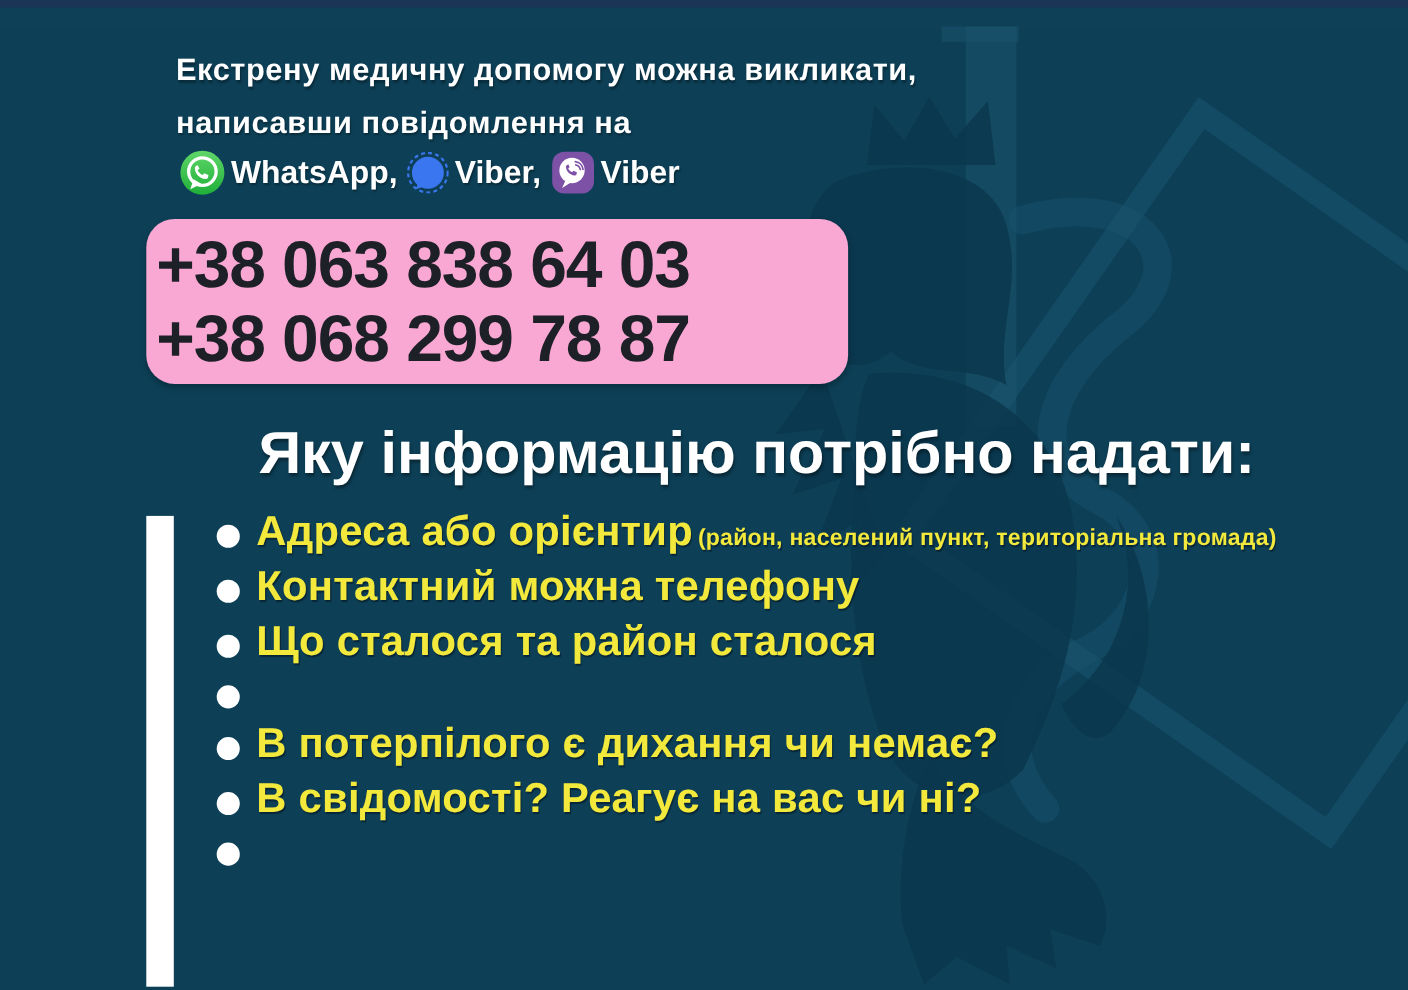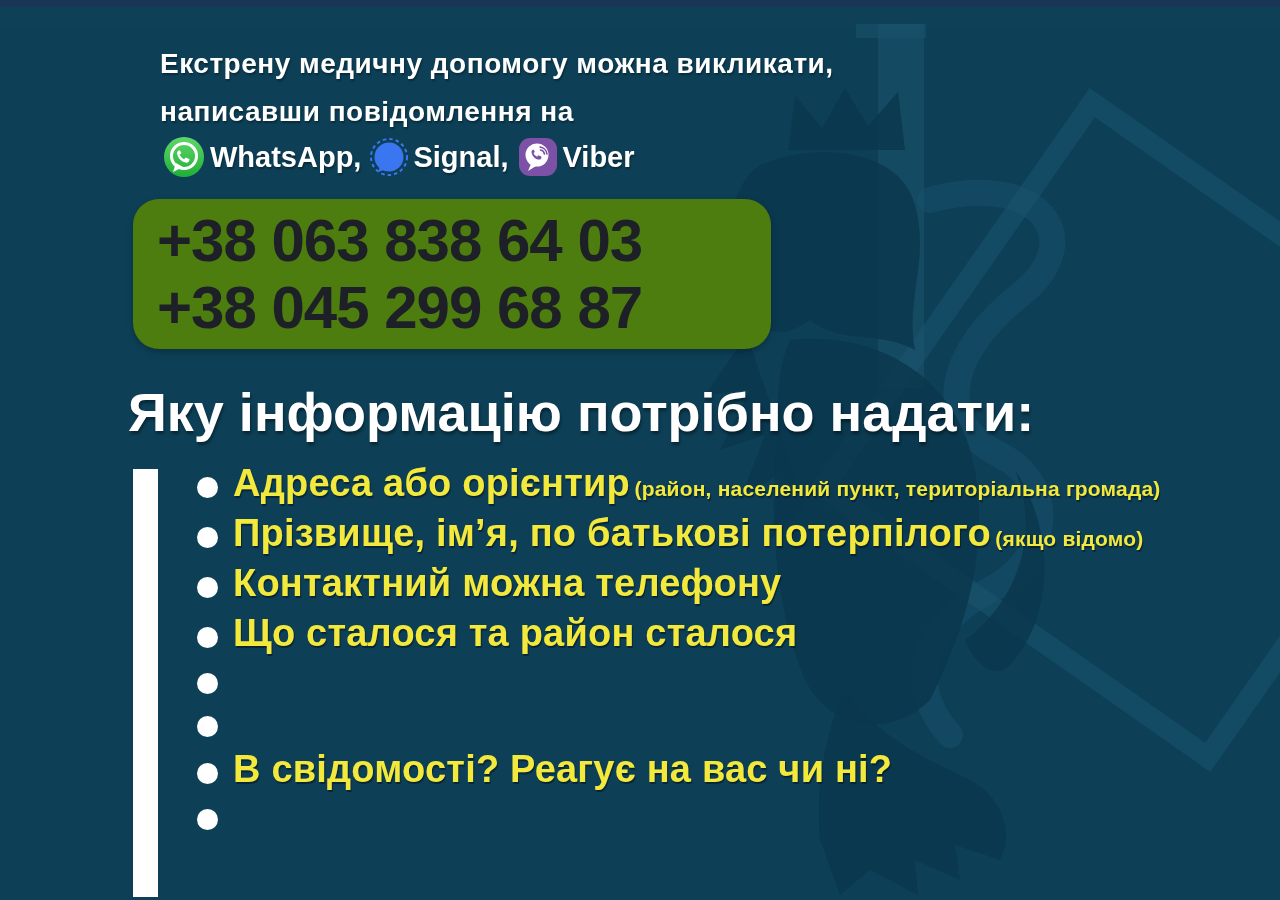--- a/index.html
+++ b/index.html
@@ -22,34 +22,34 @@
     position:absolute;left:163px;top:134px;height:46px;
     display:flex;align-items:center;gap:9px;
     color:#ffffff;font-size:29px;font-weight:bold;
     text-shadow:1px 2px 2px rgba(0,0,0,.35);
   }
   .messenger{display:flex;align-items:center;gap:5px;}
   .micon{display:inline-flex;align-items:center;justify-content:center;}
 
   .phone-box{
     position:absolute;left:133px;top:199px;width:638px;height:150px;
-    background:#4d7c0f;border-radius:26px;
+    background:#f9a8d4;border-radius:26px;
     display:flex;flex-direction:column;justify-content:center;
-    padding-left:24px;box-sizing:border-box;
+    padding-left:9px;box-sizing:border-box;
     box-shadow:0 3px 6px rgba(0,0,0,.25);
   }
   .phone-number{
     color:#1d2026;font-size:60px;font-weight:bold;line-height:67px;
     letter-spacing:-1px;white-space:nowrap;
   }
 
   .section-title{
     position:absolute;left:128px;top:381px;width:1120px;
     color:#ffffff;font-size:54px;font-weight:bold;letter-spacing:0px;
-    text-shadow:1px 3px 3px rgba(0,0,0,.4);white-space:nowrap;
+    text-shadow:1px 3px 3px rgba(0,0,0,.4);white-space:nowrap;text-align:center;
   }
 
   .left-bar{position:absolute;left:133px;top:469px;width:25px;height:428px;background:#ffffff;}
 
   .info-list{position:absolute;left:197px;top:467px;width:1010px;display:flex;flex-direction:column;}
   .item{display:flex;align-items:center;margin-bottom:10px;min-height:33px;}
   .bullet{flex:0 0 auto;width:21px;height:21px;border-radius:50%;background:#ffffff;margin-right:15px;}
   .item-text{color:#f3e93c;font-weight:bold;text-shadow:1px 2px 1px rgba(5,20,35,.6);line-height:33px;}
   .item-main{font-size:38px;letter-spacing:.2px;}
   .item-note{font-size:21px;letter-spacing:.2px;}
@@ -117,68 +117,65 @@
         <span>WhatsApp,</span>
       </div>
       <div class="messenger">
         <span class="micon">
           <svg width="38" height="38" viewBox="0 0 38 38" aria-hidden="true">
             <circle cx="19" cy="19" r="18" fill="none" stroke="#3a76f0" stroke-width="2" stroke-dasharray="3.5 3"></circle>
             <circle cx="19" cy="19" r="14.5" fill="#3a76f0"></circle>
             <path d="M8 34 L11 26 L17 31 Z" fill="#3a76f0"></path>
           </svg>
         </span>
-        <span>Signal,</span>
+        <span>Viber,</span>
       </div>
       <div class="messenger">
         <span class="micon">
           <svg width="40" height="40" viewBox="0 0 40 40" aria-hidden="true">
             <rect x="1" y="1" width="38" height="38" rx="11" fill="#7d51a5"></rect>
             <circle cx="19" cy="18" r="11.5" fill="#ffffff"></circle>
             <path d="M13 27 L10 34 L18 29 Z" fill="#ffffff"></path>
             <path d="M15.2 12.8 c-1 .2-1.8 1.1-1.7 2.1 .3 4 3.7 7.4 7.7 7.7 1 .1 1.9-.7 2.1-1.7 l.1-1.3 -3.2-1.3 -1 1.4 c-1.7-.7-3-2-3.7-3.7 l1.4-1 -1.3-2.6z" fill="#7d51a5"></path>
             <path d="M22 10 a8 8 0 0 1 7 7" fill="none" stroke="#7d51a5" stroke-width="1.6" stroke-linecap="round"></path>
             <path d="M22.5 13 a5 5 0 0 1 4 4" fill="none" stroke="#7d51a5" stroke-width="1.6" stroke-linecap="round"></path>
           </svg>
         </span>
         <span>Viber</span>
       </div>
     </div>
 
     <div class="phone-box">
       <div class="phone-number">+38 063 838 64 03</div>
-      <div class="phone-number">+38 045 299 68 87</div>
+      <div class="phone-number">+38 068 299 78 87</div>
     </div>
 
     <div class="section-title">Яку інформацію потрібно надати:</div>
 
     <div class="left-bar"></div>
 
     <div class="info-list">
       <div class="item">
         <span class="bullet"></span>
         <span class="item-text"><span class="item-main">Адреса або орієнтир</span> <span class="item-note">(район, населений пункт, територіальна громада)</span></span>
-      </div>
-      <div class="item">
-        <span class="bullet"></span>
-        <span class="item-text"><span class="item-main">Прізвище, ім’я, по батькові потерпілого</span> <span class="item-note">(якщо відомо)</span></span>
       </div>
       <div class="item">
         <span class="bullet"></span>
         <span class="item-text"><span class="item-main">Контактний можна телефону</span></span>
       </div>
       <div class="item">
         <span class="bullet"></span>
         <span class="item-text"><span class="item-main">Що сталося та район сталося</span></span>
       </div>
       <div class="item">
         <span class="bullet"></span>
       </div>
       <div class="item">
         <span class="bullet"></span>
+        <span class="item-text"><span class="item-main">В потерпілого є дихання чи немає?</span></span>
       </div>
       <div class="item">
         <span class="bullet"></span>
         <span class="item-text"><span class="item-main">В свідомості? Реагує на вас чи ні?</span></span>
       </div>
       <div class="item">
         <span class="bullet"></span>
       </div>
     </div>
 

